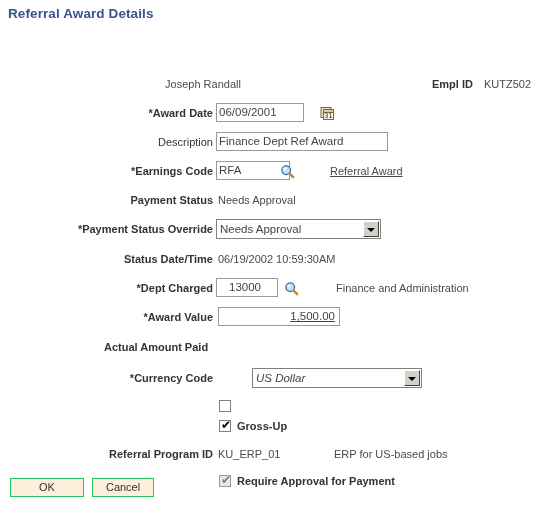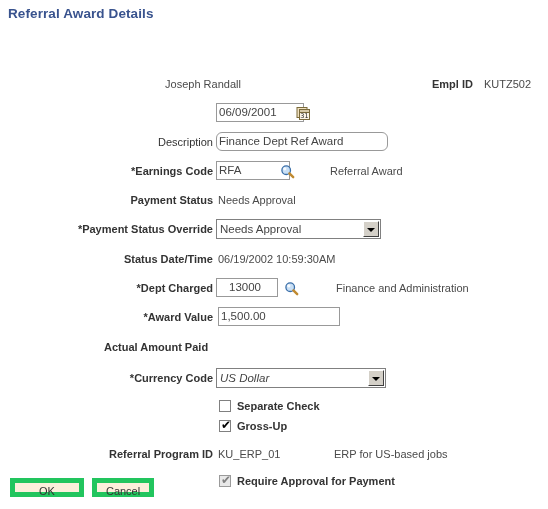--- a/index.html
+++ b/index.html
@@ -81,21 +81,21 @@
     font-size: 11.5px;
     color: #444444;
     background: #ffffff;
     border: 1px solid #999999;
     height: 19px;
     line-height: 19px;
     padding: 0 2px;
     box-sizing: border-box;
     outline: none;
   }
-  input.txt.num { text-align: left; padding-right: 4px; }
+  input.txt.num { text-align: right; padding-right: 4px; text-decoration: underline; }
 
   
   .static {
     position: absolute;
     left: 218px;
     top: 0;
     line-height: 21px;
     font-size: 11px;
     color: #4a4a4a;
     white-space: nowrap;
@@ -155,20 +155,21 @@
     border-right: 4px solid transparent;
     border-top: 4px solid #000000;
   }
 
   
   .icon-cal {
     position: absolute;
     width: 15px;
     height: 15px;
     top: 3px;
+    margin-left: 24px;
   }
   .icon-mag {
     position: absolute;
     width: 15px;
     height: 15px;
     top: 3px;
   }
 
   
   .cbrow {
@@ -216,21 +217,21 @@
     position: absolute;
     left: 10px;
     top: 478px;
   }
   .btn {
     display: inline-block;
     font-family: "Liberation Sans", sans-serif;
     font-size: 11px;
     color: #333333;
     background: #fcefdc;
-    border: 5px solid #22c55e;
+    border: 1px solid #22c55e;
     height: 19px;
     line-height: 17px;
     text-align: center;
     box-sizing: border-box;
     padding: 0 6px;
     margin-right: 5px;
     cursor: pointer;
   }
   .btn-ok    { width: 74px; }
   .btn-cancel{ width: 62px; }
@@ -242,47 +243,48 @@
 
 <div class="form">
 
   <div class="row">
     <div class="namecell">Joseph Randall</div>
     <div class="desc" style="left:432px;font-weight:bold;color:#333;">Empl ID</div>
     <div class="desc" style="left:484px;">KUTZ502</div>
   </div>
 
   <div class="row">
+    <div class="lbl">*Award Date</div>
     <input class="txt field" style="width: 88px;" value="06/09/2001">
     <span class="icon-cal" style="left:296px;">
       <svg viewBox="0 0 15 15" width="15" height="15">
         <rect x="1" y="1.5" width="10" height="10" fill="#f0e0c0" stroke="#7a6a3a" stroke-width="1"></rect>
         <rect x="3.5" y="3.5" width="10" height="10" fill="#fdf6e6" stroke="#7a6a3a" stroke-width="1"></rect>
         <rect x="3.5" y="3.5" width="10" height="3" fill="#d8cba8" stroke="#7a6a3a" stroke-width="1"></rect>
         <text x="8.5" y="12" font-size="6.5" text-anchor="middle" fill="#222" font-family="DejaVu Sans, sans-serif">31</text>
       </svg>
     </span>
   </div>
 
   <div class="row">
     <div class="lbl lbl-plain">Description</div>
-    <input class="txt field" style="width: 172px; border-radius: 6px;" value="Finance Dept Ref Award">
+    <input class="txt field" style="width: 172px;" value="Finance Dept Ref Award">
   </div>
 
   <div class="row">
     <div class="lbl">*Earnings Code</div>
     <input class="txt field" style="width: 74px;" value="RFA">
     <span class="icon-mag" style="left:280px;">
       <svg viewBox="0 0 15 15" width="15" height="15">
         <circle cx="6.2" cy="6.2" r="4.3" fill="#c8dff5" stroke="#3a6ea8" stroke-width="1.3"></circle>
         <circle cx="4.8" cy="4.8" r="1.6" fill="#ffffff" opacity="0.85"></circle>
         <line x1="9.4" y1="9.4" x2="13.2" y2="13.2" stroke="#c08a30" stroke-width="2.4" stroke-linecap="round"></line>
       </svg>
     </span>
-    <div class="desc" style="left:330px;">Referral Award</div>
+    <div class="desc" style="left:330px;text-decoration:underline;">Referral Award</div>
   </div>
 
   <div class="row">
     <div class="lbl">Payment Status</div>
     <div class="static">Needs Approval</div>
   </div>
 
   <div class="row" style="height:23px;">
     <div class="lbl">*Payment Status Override</div>
     <div class="sel field" style="width:165px;">
@@ -311,31 +313,30 @@
 
   <div class="row">
     <input class="txt field num" style="left: 218px; width: 122px;" value="1,500.00">
     <div class="lbl">*Award Value</div>
   </div>
 
   <div class="row" style="height:24px;margin-top:8px;">
     <div class="lbl" style="right:auto;left:104px;">Actual Amount Paid</div>
   </div>
 
-  <div class="row" style="height:23px;">
+  <div class="row" style="height:23px;margin-left:36px;">
     <div class="lbl">*Currency Code</div>
     <div class="sel field" style="width:170px;font-style:italic;">
       <span class="sel-text">US Dollar</span>
       <span class="sel-btn"></span>
     </div>
   </div>
 
   <div class="cbrow" style="margin-top:7px;">
     <span class="cbox"></span>
-    <span class="cblabel">Separate Check</span>
   </div>
 
   <div class="cbrow">
     <span class="cbox">
         <span class="tick">✔</span>
       </span>
     <span class="cblabel">Gross-Up</span>
   </div>
 
   <div class="row" style="margin-top:8px;">

